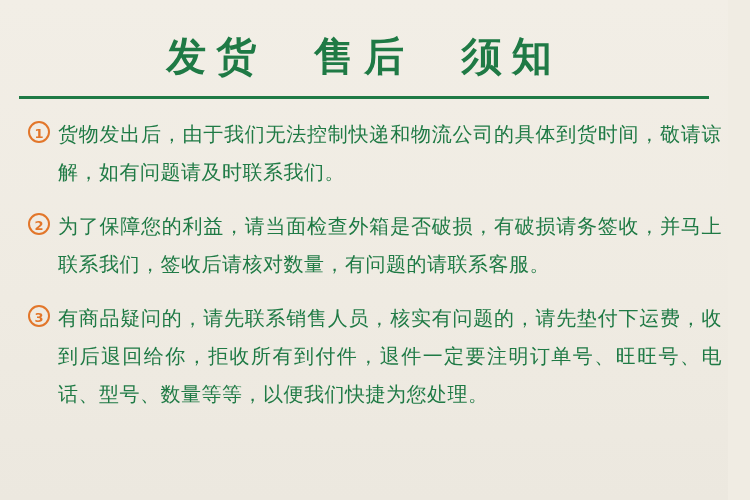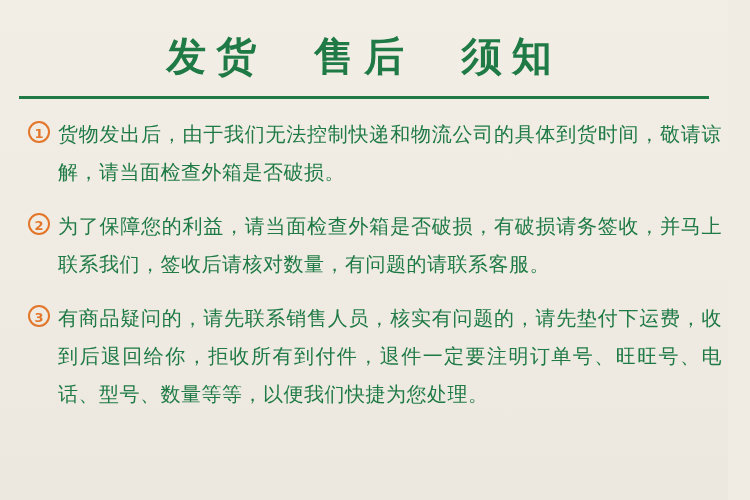--- a/index.html
+++ b/index.html
@@ -78,21 +78,21 @@
 
 <div class="page">
 
   <div class="title">发货  售后  须知</div>
   <div class="rule"></div>
 
   <div class="items">
 
     <div class="item">
       <div class="num">1</div>
-      <div class="text">货物发出后，由于我们无法控制快递和物流公司的具体到货时间，敬请谅解，请当面检查外箱是否破损。</div>
+      <div class="text">货物发出后，由于我们无法控制快递和物流公司的具体到货时间，敬请谅解，如有问题请及时联系我们。</div>
     </div>
 
     <div class="item">
       <div class="num">2</div>
       <div class="text">为了保障您的利益，请当面检查外箱是否破损，有破损请务签收，并马上联系我们，签收后请核对数量，有问题的请联系客服。</div>
     </div>
 
     <div class="item">
       <div class="num">3</div>
       <div class="text">有商品疑问的，请先联系销售人员，核实有问题的，请先垫付下运费，收到后退回给你，拒收所有到付件，退件一定要注明订单号、旺旺号、电话、型号、数量等等，以便我们快捷为您处理。</div>

